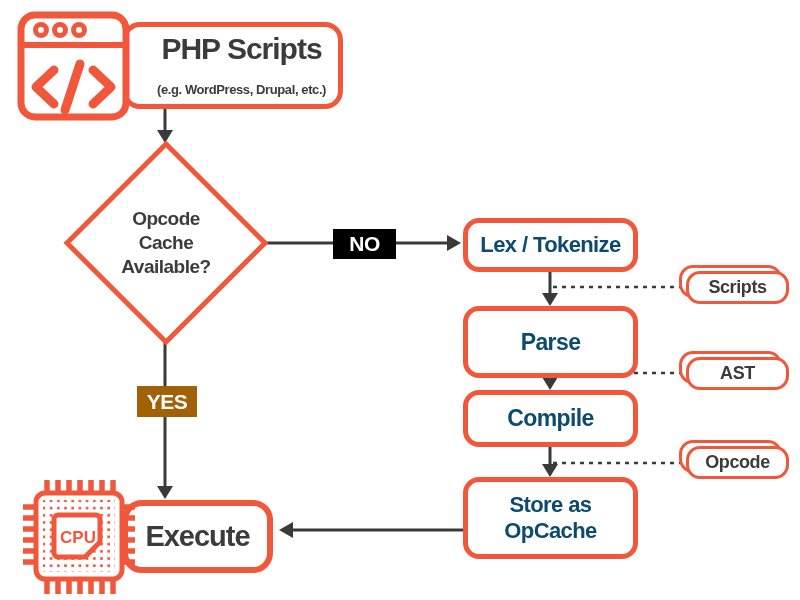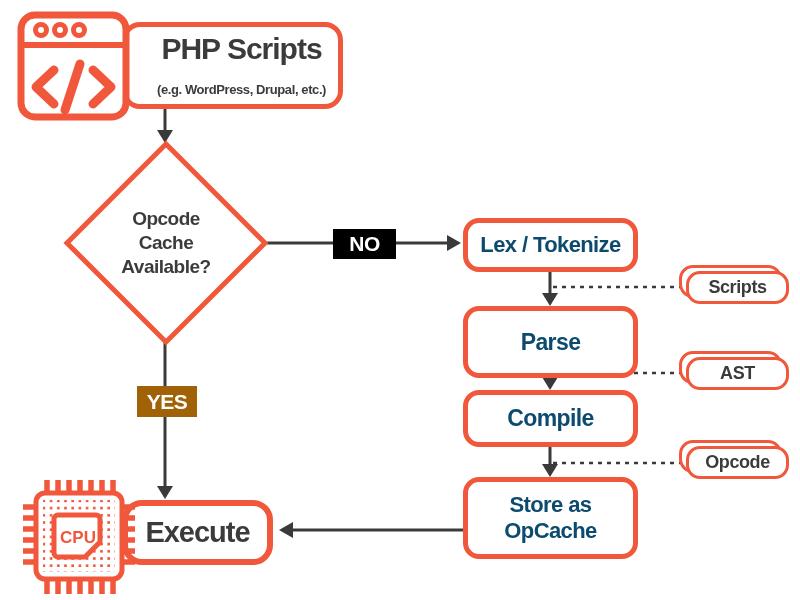--- a/index.html
+++ b/index.html
@@ -44,21 +44,21 @@
   .pill-ast{left:686px;top:357px;}
   .pill-opcode{left:686px;top:446px;}
 
   
   .badge{position:absolute;z-index:3;color:#fff;font-weight:bold;font-size:21px;letter-spacing:-0.5px;
     display:flex;align-items:center;justify-content:center;}
   .badge-no{left:333px;top:229px;width:63px;height:30px;background:#000000;}
   .badge-yes{left:137px;top:386px;width:60px;height:31px;background:#a16207;}
 
   
-  .execute-box{left:122px;top:500px;width:151px;height:65px;border-width:6px;border-radius:20px;
+  .execute-box{left:122px;top:500px;width:151px;height:73px;border-width:6px;border-radius:20px;
     display:flex;align-items:center;justify-content:center;font-size:29px;font-weight:bold;letter-spacing:-1px;}
   .cpu-icon{position:absolute;left:20px;top:477px;z-index:3;}
   .cpu-text{font-family:"Liberation Sans","DejaVu Sans",sans-serif;}
 </style>
 </head>
 <body>
 
 <div class="canvas">
 
   <svg class="connectors" width="800" height="600" viewBox="0 0 800 600">

